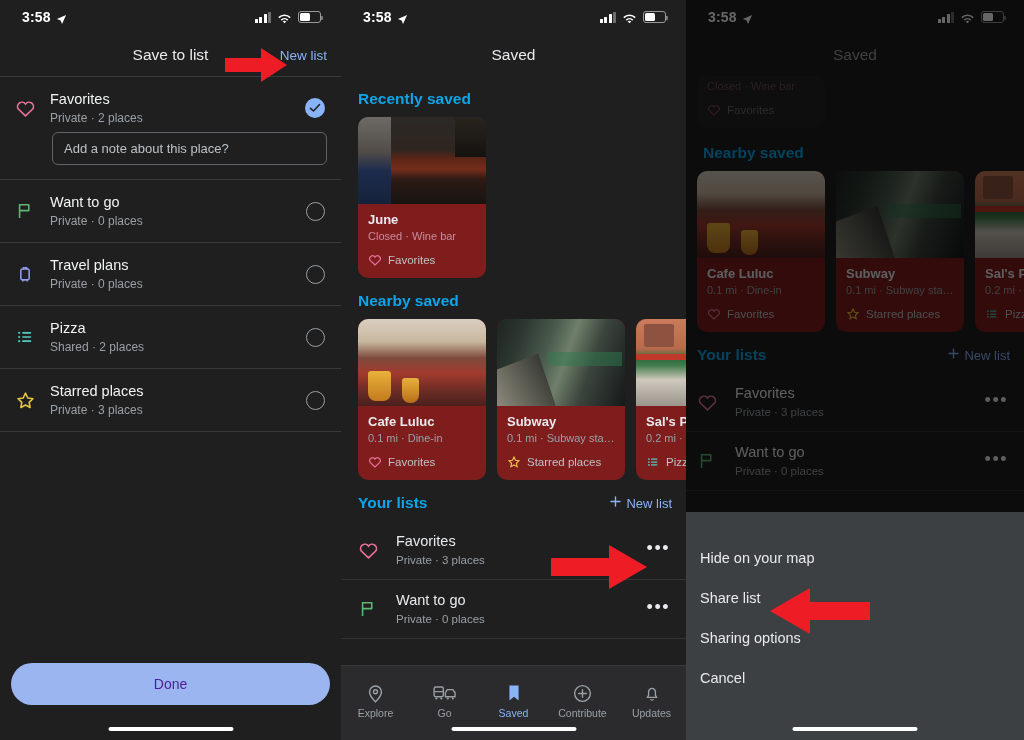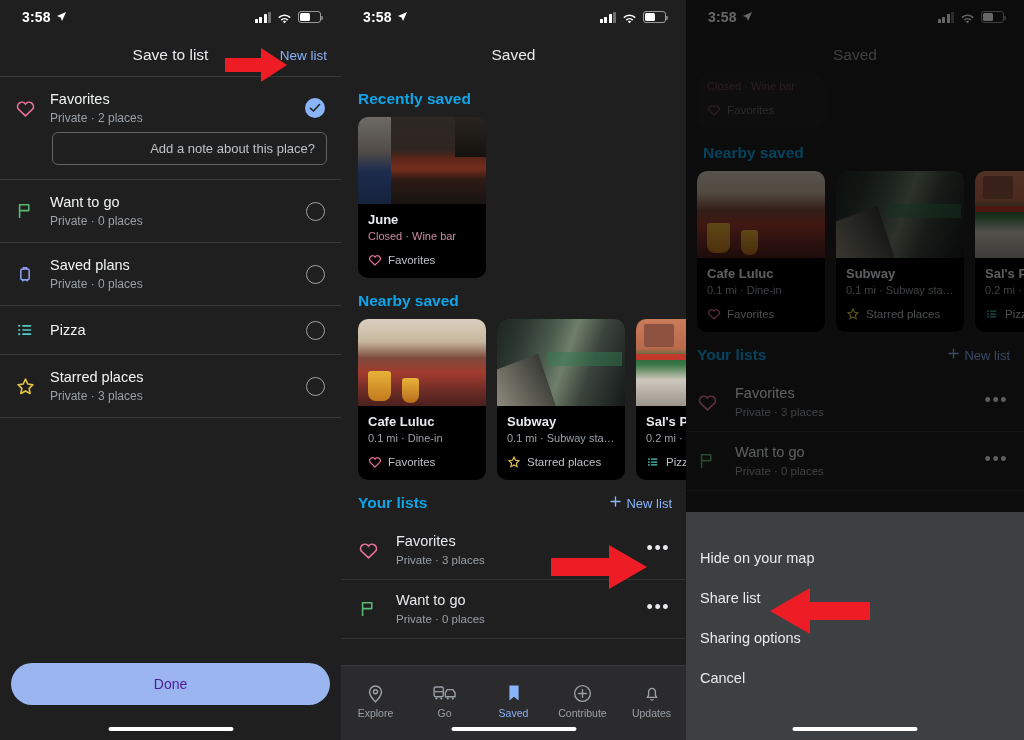--- a/index.html
+++ b/index.html
@@ -16,21 +16,21 @@
   .panel-2 { width: 345px; background: #1f1f1f; }
   .panel-3 { width: 338px; background: #1f1f1f; }
 
   
   .statusbar {
     height: 34px; display: flex; align-items: center;
     justify-content: space-between; padding: 0 20px 0 22px;
     color: #fff; font-size: 14px; font-weight: 600;
     letter-spacing: .2px;
   }
-  .sb-left { display: flex; align-items: flex-start; gap: 5px; }
+  .sb-left { display: flex; align-items: center; gap: 5px; }
   .loc-arrow { width: 11px; height: 11px; display: inline-block; }
   .sb-right { display: flex; align-items: center; gap: 6px; }
   .bars { display: flex; align-items: flex-end; gap: 1.5px; height: 11px; }
   .bars i { display: block; width: 3px; background: #fff; border-radius: .5px; }
   .bars i:nth-child(1) { height: 4px; }
   .bars i:nth-child(2) { height: 6px; }
   .bars i:nth-child(3) { height: 8.5px; }
   .bars i:nth-child(4) { height: 11px; background: #6e6e6e; }
   .wifi { width: 15px; height: 11px; }
   .battery {
@@ -71,21 +71,21 @@
   }
   .check {
     width: 20px; height: 20px; border-radius: 50%;
     background: #8ab4f8; display: flex; align-items: center;
     justify-content: center; flex: 0 0 20px;
   }
   .note-wrap { padding: 0 14px 14px 52px; }
   .note-input {
     width: 100%; background: transparent; border: 1px solid #5f6368;
     border-radius: 6px; padding: 8px 11px; color: #e8eaed; font-size: 13px;
-    font-family: "Liberation Sans", sans-serif; outline: none; text-align: right;
+    font-family: "Liberation Sans", sans-serif; outline: none;
   }
   .note-input::placeholder { color: #bdc1c6; }
 
   .fav-block { border-top: 1px solid #3a3a3a; border-bottom: 1px solid #3a3a3a; }
   .fav-block .row { border-bottom: none; padding-bottom: 6px; }
 
   
   .done-btn {
     position: absolute; left: 11px; right: 11px; bottom: 35px;
     height: 42px; border-radius: 21px; background: #9bb5f0;
@@ -105,21 +105,21 @@
   }
   .sec-head-row {
     display: flex; align-items: center; justify-content: space-between;
     padding: 14px 14px 9px 17px;
   }
   .sec-head-row .sec-head { padding: 0; }
   .newlist-link { color: #8ab4f8; font-size: 13px; display: flex; align-items: center; gap: 4px; }
 
   .cards { display: flex; gap: 11px; padding-left: 17px; }
   .card {
-    width: 128px; flex: 0 0 128px; background: #000000;
+    width: 128px; flex: 0 0 128px; background: #7f1d1d;
     border-radius: 10px; overflow: hidden;
   }
   .card-img { height: 87px; width: 100%; position: relative; }
   .card-body { padding: 8px 10px 11px; }
   .card-title { color: #e8eaed; font-size: 13px; font-weight: 700; line-height: 16px; }
   .card-sub { color: #9aa0a6; font-size: 11px; line-height: 15px; margin-top: 1px;
               white-space: nowrap; overflow: hidden; text-overflow: ellipsis; }
   .card-tag { display: flex; align-items: center; gap: 6px; margin-top: 9px;
               color: #bdc1c6; font-size: 11.5px; }
   .card-tag .ti { width: 14px; height: 14px; flex: 0 0 14px; }
@@ -295,41 +295,42 @@
       </div>
 
       <div class="row">
         <span class="row-ico">
           <svg viewBox="0 0 24 24" width="20" height="20">
               <rect x="7" y="6" width="10" height="13" rx="2" fill="none" stroke="#8f9bf0" stroke-width="1.9"></rect>
               <path d="M10 6V4.5h4V6M9.5 19v1.5M14.5 19v1.5" fill="none" stroke="#8f9bf0" stroke-width="1.7" stroke-linecap="round"></path>
             </svg>
         </span>
         <span class="row-txt">
-          <span class="row-title" style="display:block">Saved plans</span>
+          <span class="row-title" style="display:block">Travel plans</span>
           <span class="row-sub" style="display:block">Private · 0 places</span>
         </span>
         <span class="radio"></span>
       </div>
 
       <div class="row">
         <span class="row-ico">
           <svg viewBox="0 0 24 24" width="20" height="20">
               <g fill="#4ecdc4">
                 <circle cx="5" cy="7" r="1.3"></circle>
                 <circle cx="5" cy="12" r="1.3"></circle>
                 <circle cx="5" cy="17" r="1.3"></circle>
                 <rect x="8.5" y="6" width="11" height="2" rx="1"></rect>
                 <rect x="8.5" y="11" width="11" height="2" rx="1"></rect>
                 <rect x="8.5" y="16" width="11" height="2" rx="1"></rect>
               </g>
             </svg>
         </span>
         <span class="row-txt">
           <span class="row-title" style="display:block">Pizza</span>
+          <span class="row-sub" style="display:block">Shared · 2 places</span>
         </span>
         <span class="radio"></span>
       </div>
 
       <div class="row">
         <span class="row-ico">
           <svg viewBox="0 0 24 24" width="21" height="21">
               <path d="m12 3.6 2.6 5.5 5.9.8-4.3 4.2 1.1 5.9-5.3-2.9-5.3 2.9 1.1-5.9L3.5 9.9l5.9-.8z" fill="none" stroke="#e8c441" stroke-width="1.8" stroke-linejoin="round"></path>
             </svg>
         </span>

